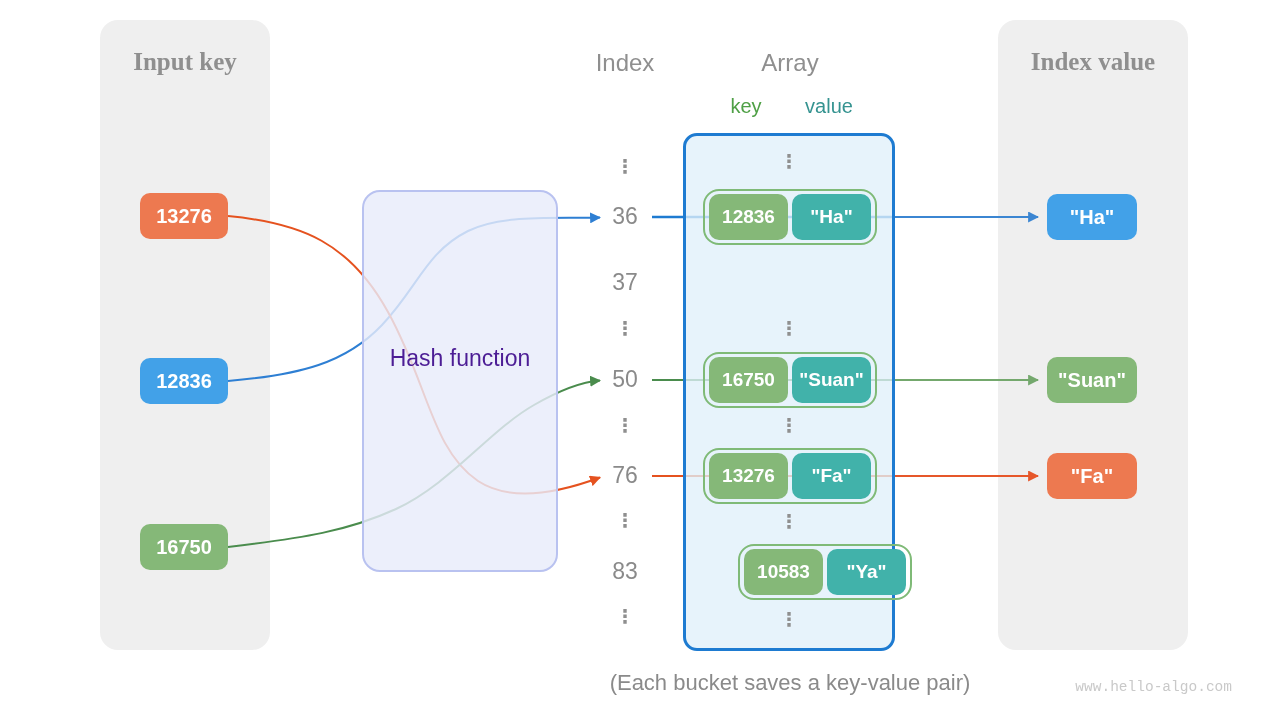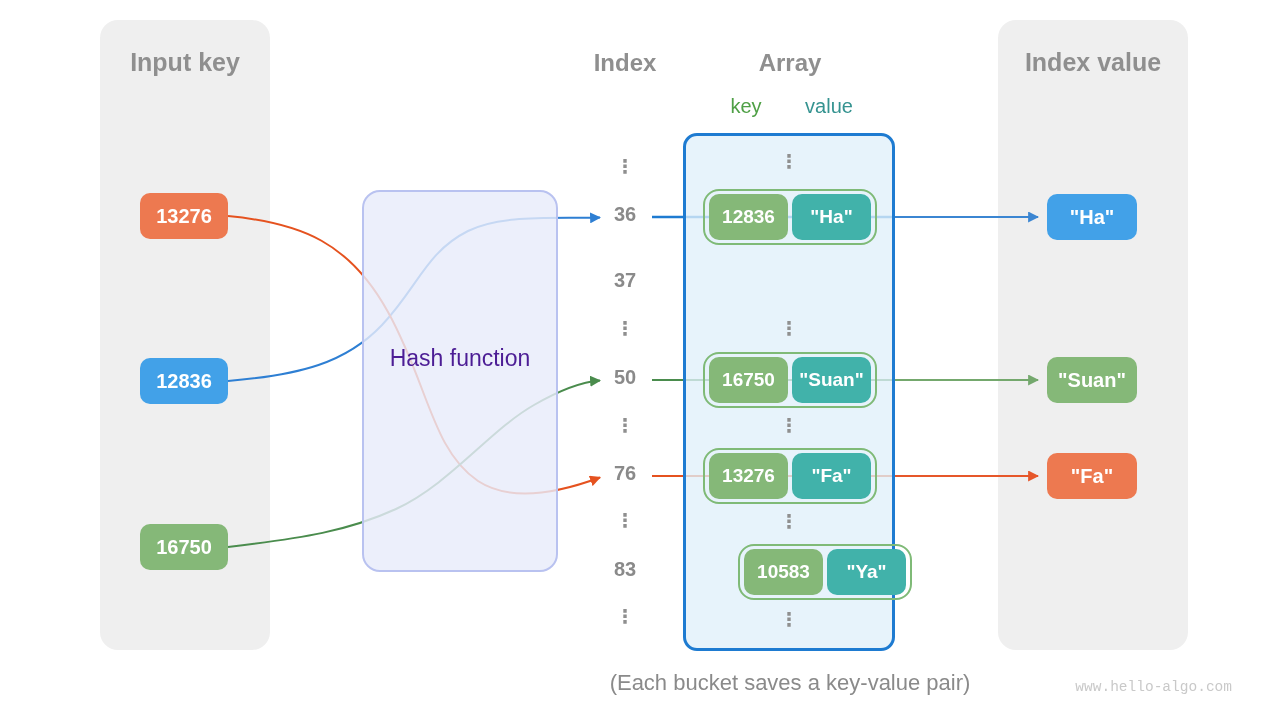--- a/index.html
+++ b/index.html
@@ -4,25 +4,25 @@
 <style>
   html,body{margin:0;padding:0;background:#ffffff;}
   .stage{position:relative;width:1280px;height:720px;background:#ffffff;overflow:hidden;
          font-family:"Liberation Sans","DejaVu Sans",sans-serif;}
   .layer-svg{position:absolute;left:0;top:0;z-index:2;}
   .panel{position:absolute;background:#efefef;border-radius:18px;z-index:1;}
   .overlay{position:absolute;box-sizing:border-box;z-index:3;}
   .hash-box{background:rgba(232,236,250,0.82);border:2px solid #b9c2f0;border-radius:18px;}
   .array-box{background:rgba(224,239,250,0.78);border:3px solid #1e7bd1;border-radius:14px;}
   .txt{position:absolute;z-index:4;}
-  .panel-title{font-size:25px;font-weight:700;color:#8f8f8f;text-align:center;}
-  .col-header{font-size:24px;font-weight:700;color:#8f8f8f;text-align:center;}
+  .panel-title{font-size:25px;font-weight:700;color:#8f8f8f;text-align:center;font-family:Liberation Serif, serif;}
+  .col-header{font-size:24px;font-weight:400;color:#8f8f8f;text-align:center;}
   .sub-header{font-size:20px;font-weight:500;text-align:center;}
   .sub-key{color:#4fa046;} .sub-value{color:#359390;}
-  .idx{width:60px;text-align:center;color:#8a8a8a;font-size:20px;font-weight:700;}
+  .idx{width:60px;text-align:center;color:#8a8a8a;font-size:23px;font-weight:400;}
   .dots{width:40px;text-align:center;color:#8f8f8f;font-size:19px;font-weight:700;line-height:1.05;}
   .kbox{position:absolute;z-index:4;width:88px;height:46px;border-radius:10px;color:#ffffff;
         font-weight:700;font-size:20px;display:flex;align-items:center;justify-content:center;}
   .obox{width:90px;}
   .bg-orange{background:#ed7950;} .bg-blue{background:#42a1e8;} .bg-green{background:#85b878;}
   .bucket{position:absolute;z-index:4;width:174px;height:56px;box-sizing:border-box;
           border:2px solid #7fba77;border-radius:16px;display:flex;align-items:center;
           justify-content:center;gap:4px;}
   .pill{width:79px;height:46px;border-radius:10px;color:#ffffff;font-weight:700;font-size:19px;
         display:flex;align-items:center;justify-content:center;}

